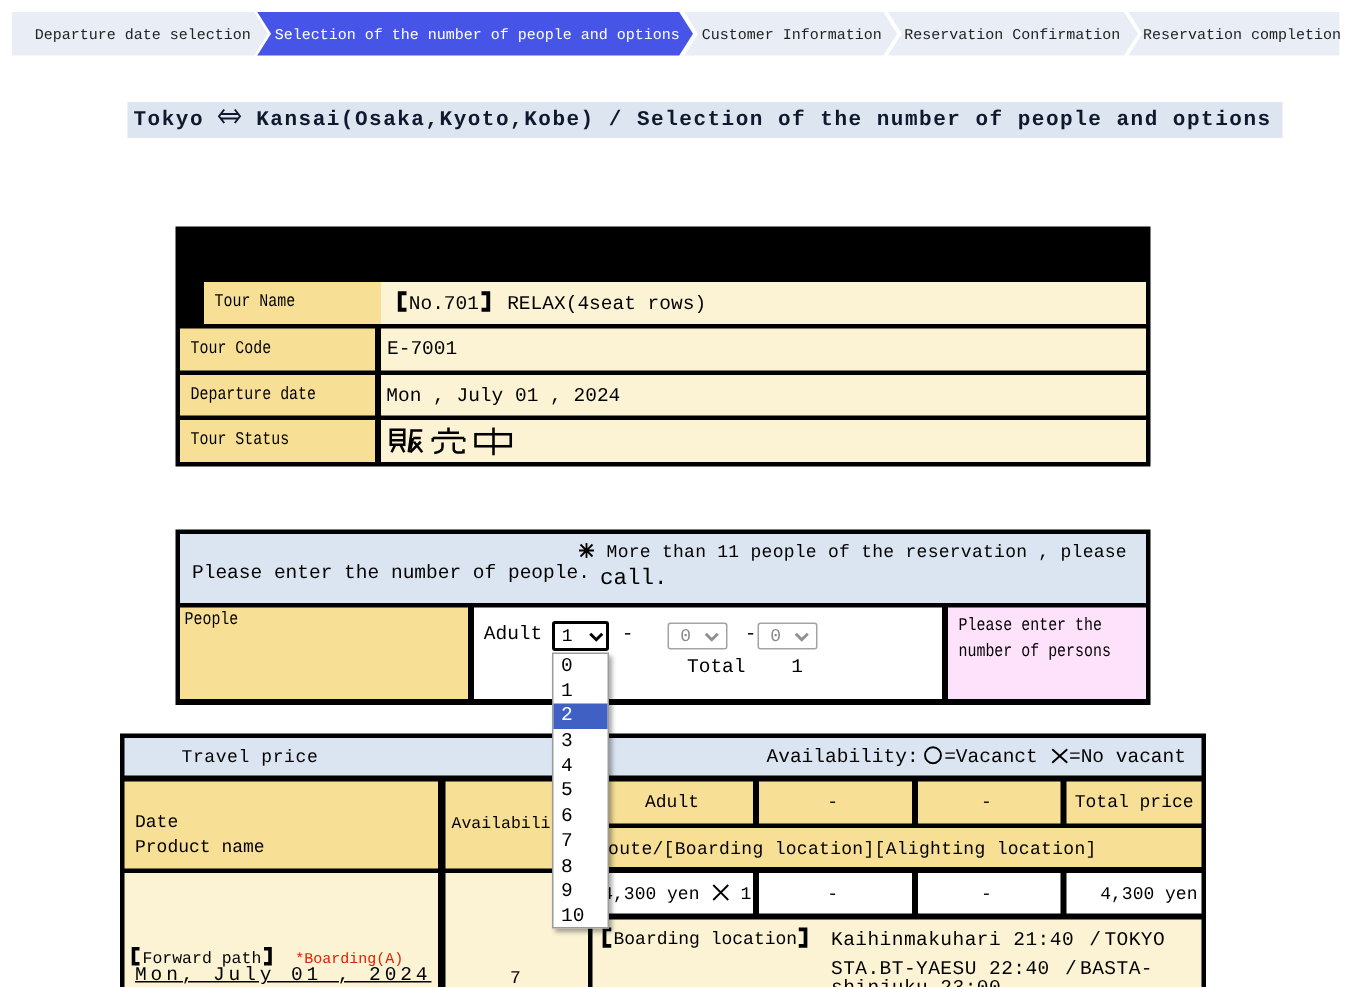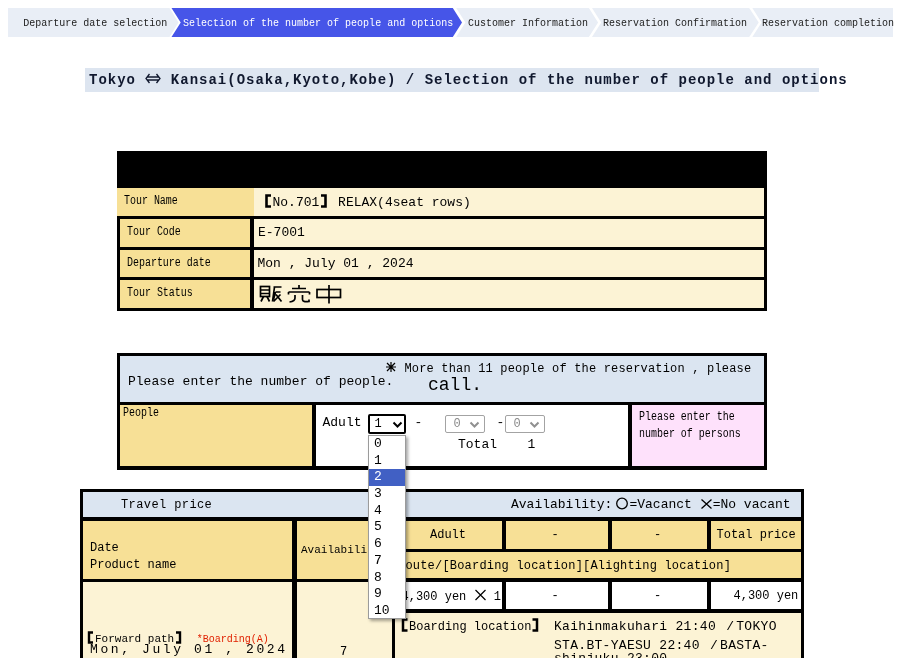--- a/index.html
+++ b/index.html
@@ -28,28 +28,28 @@
     <polygon points="592,8 749.2,8 758.7,22.5 749.2,37 592,37 601.2,22.5" fill="#e9eef6"></polygon>
     <polygon points="752.3,8 893,8 893,37 752.3,37 761.5,22.5" fill="#e9eef6"></polygon>
     <text x="23.2" y="26" fill="#222">Departure date selection</text>
     <text x="183.1" y="26" fill="#fff">Selection of the number of people and options</text>
     <text x="467.9" y="26" fill="#222">Customer Information</text>
     <text x="602.9" y="26" fill="#222">Reservation Confirmation</text>
     <text x="762" y="26" fill="#222">Reservation completion</text>
   </g>
 </svg>
 
-<div class="abs" style="left:85px;top:68px;width:734px;height:24px;background:#dde5f0;">
+<div class="abs" style="left:85px;top:68px;width:734px;height:24px;background:#dde5f0;padding-left:36px;">
   <div class="abs" style="left:4px;top:0;font-size:14px;font-weight:bold;letter-spacing:1px;line-height:24px;color:#10182e;white-space:pre;">Tokyo <svg width="16" height="11" viewBox="0 0 16 11" style="vertical-align:0px;">
           <path d="M4.5 1 L1 5.5 L4.5 10 M11.5 1 L15 5.5 L11.5 10 M2 4 H14 M2 7 H14" fill="none" stroke="#10182e" stroke-width="1.3"></path>
         </svg> Kansai(Osaka,Kyoto,Kobe) / Selection of the number of people and options</div>
 </div>
 
 <div class="abs blk" style="left:117px;top:151px;width:650px;height:160px;">
-  <div class="abs yel" style="left:0;top:37px;width:142px;height:27.75px;">
+  <div class="abs yel" style="left:19px;top:37px;width:142px;height:27.75px;">
         <div class="abs t10" style="left:7px;top:7px;">Tour Name</div>
       </div>
   <div class="abs pale" style="left:136.5px;top:37px;width:510.5px;height:27.75px;">
         <div class="abs t13" style="left:8px;top:6px;"><svg width="11" height="14" viewBox="0 0 11 14" style="vertical-align:-2px">
             <path d="M9 1.5 H4.5 V12.5 H9" fill="none" stroke="#000" stroke-width="2.6"></path>
           </svg>No.701<svg width="11" height="14" viewBox="0 0 11 14" style="vertical-align:-2px">
             <path d="M2 1.5 H6.5 V12.5 H2" fill="none" stroke="#000" stroke-width="2.6"></path>
           </svg> RELAX(4seat rows)</div>
       </div>
   <div class="abs yel" style="left:3px;top:67.75px;width:130px;height:27.75px;">
@@ -91,21 +91,21 @@
   <div class="abs yel" style="left:3px;top:51.6px;width:192px;height:61.4px;"></div>
   <div class="abs" style="left:198.5px;top:51.6px;width:312.5px;height:61.4px;background:#fff;"></div>
   <div class="abs pink" style="left:514.5px;top:51.6px;width:132.5px;height:61.4px;"></div>
 </div>
 <div class="abs t13" style="left:128px;top:374px;">Please enter the number of people.</div>
 <div class="abs" style="left:385px;top:360.5px;font-size:12px;line-height:15px;letter-spacing:0.18px;white-space:pre;"><svg width="12" height="12" viewBox="0 0 12 12" style="vertical-align:-1.5px">
         <g stroke="#000" stroke-width="1.2">
           <path d="M2 2 L10 10 M10 2 L2 10 M1 6 H11 M6 1 V11"></path>
         </g>
       </svg> More than 11 people of the reservation , please</div>
-<div class="abs" style="left:400px;top:377.5px;font-size:18px;line-height:15px;white-space:pre;margin-left:28px;">call.</div>
+<div class="abs" style="left:400px;top:377.5px;font-size:15px;line-height:15px;white-space:pre;">call.</div>
 <div class="abs t10" style="left:123px;top:407px;">People</div>
 <div class="abs t13" style="left:322.5px;top:415px;">Adult</div>
 
 <div class="abs" style="left:367.5px;top:413.5px;width:38.5px;height:20px;background:#fff;border:2px solid #000;border-radius:2px;box-sizing:border-box;">
   <div class="abs" style="left:5px;top:1px;font-size:12px;line-height:14px;">1</div>
   <svg class="abs" style="left:22px;top:5px;" width="11" height="7" viewBox="0 0 11 7">
         <path d="M1.5 1.5 L5.5 5.5 L9.5 1.5" fill="none" stroke="#000" stroke-width="2"></path>
       </svg>
 </div>
 <div class="abs t13" style="left:414.5px;top:415px;">-</div>
@@ -164,21 +164,21 @@
       </svg> 1</div>
 <div class="abs t12" style="left:551.5px;top:589px;">-</div>
 <div class="abs t12" style="left:654px;top:589px;">-</div>
 <div class="abs t12" style="left:733.5px;top:589px;">4,300 yen</div>
 
 <div class="abs" style="left:85px;top:631px;font-size:11px;line-height:14px;white-space:pre;"><svg width="10" height="13" viewBox="0 0 10 13" style="vertical-align:-2px">
         <path d="M8 1.5 H4 V11.5 H8" fill="none" stroke="#000" stroke-width="2.4"></path>
       </svg>Forward path<svg width="10" height="13" viewBox="0 0 10 13" style="vertical-align:-2px">
         <path d="M2 1.5 H6 V11.5 H2" fill="none" stroke="#000" stroke-width="2.4"></path>
       </svg> <span style="color:#e02000;font-size:10px;margin-left:6px;">*Boarding(A)</span></div>
-<div class="abs" style="left:90px;top:642px;font-size:13px;line-height:16px;letter-spacing:2.6px;white-space:pre;">Mon, July 01 , 2024</div>
+<div class="abs" style="left:90px;top:642px;font-size:13px;line-height:16px;letter-spacing:2.6px;white-space:pre;text-decoration:underline;">Mon, July 01 , 2024</div>
 <div class="abs t12" style="left:340px;top:645px;">7</div>
 <div class="abs" style="left:399px;top:618px;font-size:12px;line-height:16px;white-space:pre;"><svg width="10" height="14" viewBox="0 0 10 14" style="vertical-align:-2.5px">
         <path d="M8.5 1.5 H4 V12.5 H8.5" fill="none" stroke="#000" stroke-width="2.5"></path>
       </svg>Boarding location<svg width="10" height="14" viewBox="0 0 10 14" style="vertical-align:-2.5px">
         <path d="M1.5 1.5 H6 V12.5 H1.5" fill="none" stroke="#000" stroke-width="2.5"></path>
       </svg></div>
 <div class="abs t13" style="left:554px;top:617px;line-height:19px;letter-spacing:0.3px;">Kaihinmakuhari 21:40 <span style="padding:0 2px;">/</span>TOKYO<br>STA.BT-YAESU 22:40 <span style="padding:0 2px;">/</span>BASTA-</div>
 <div class="abs t13" style="left:554px;top:650.5px;letter-spacing:0.3px;">shinjuku 23:00</div>
 
 <div class="abs" style="left:368px;top:435px;width:37.5px;height:183.5px;background:#fff;border:1px solid #9b9b9b;box-sizing:border-box;box-shadow:2px 2px 3px rgba(0,0,0,0.35);z-index:10;">

